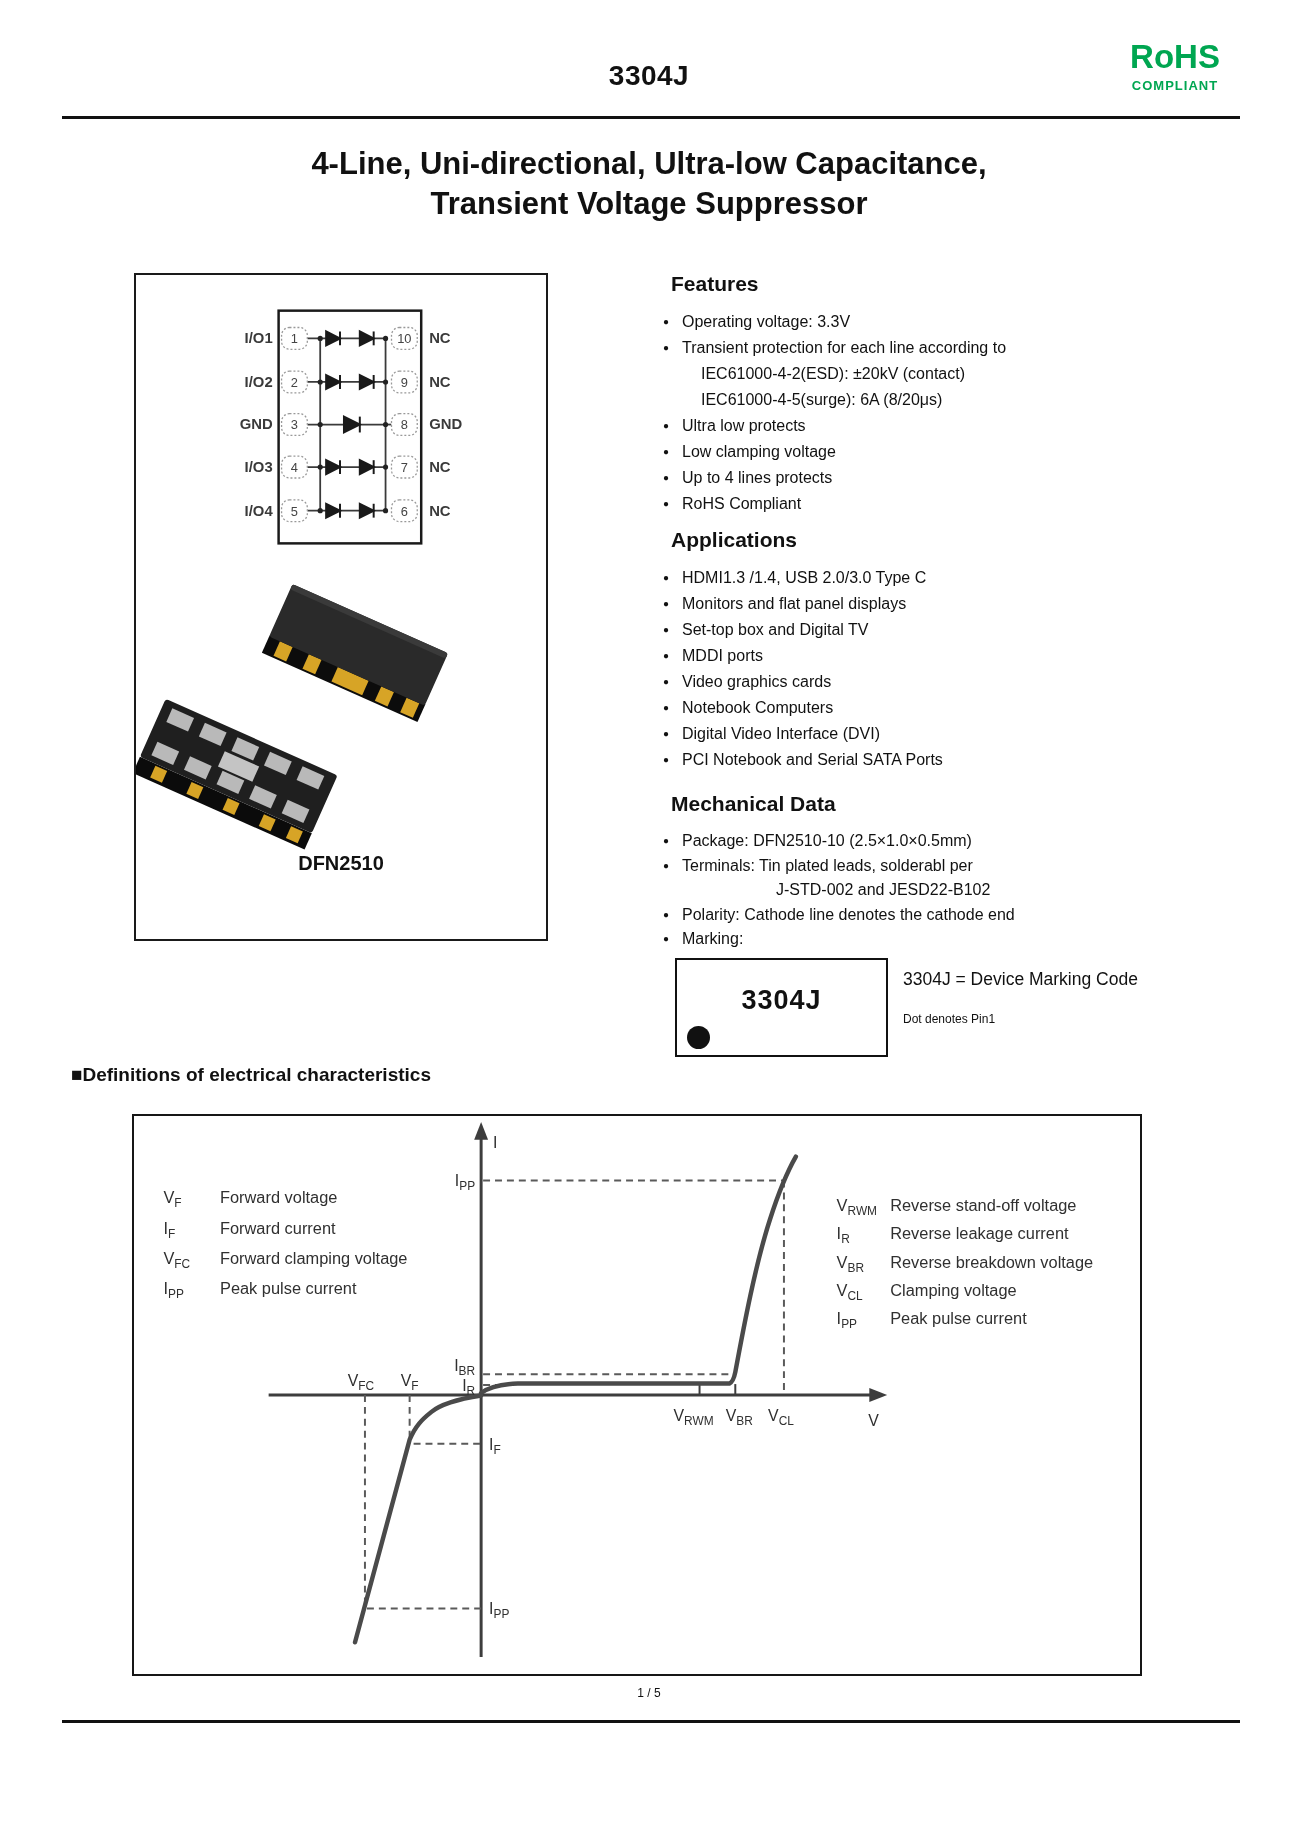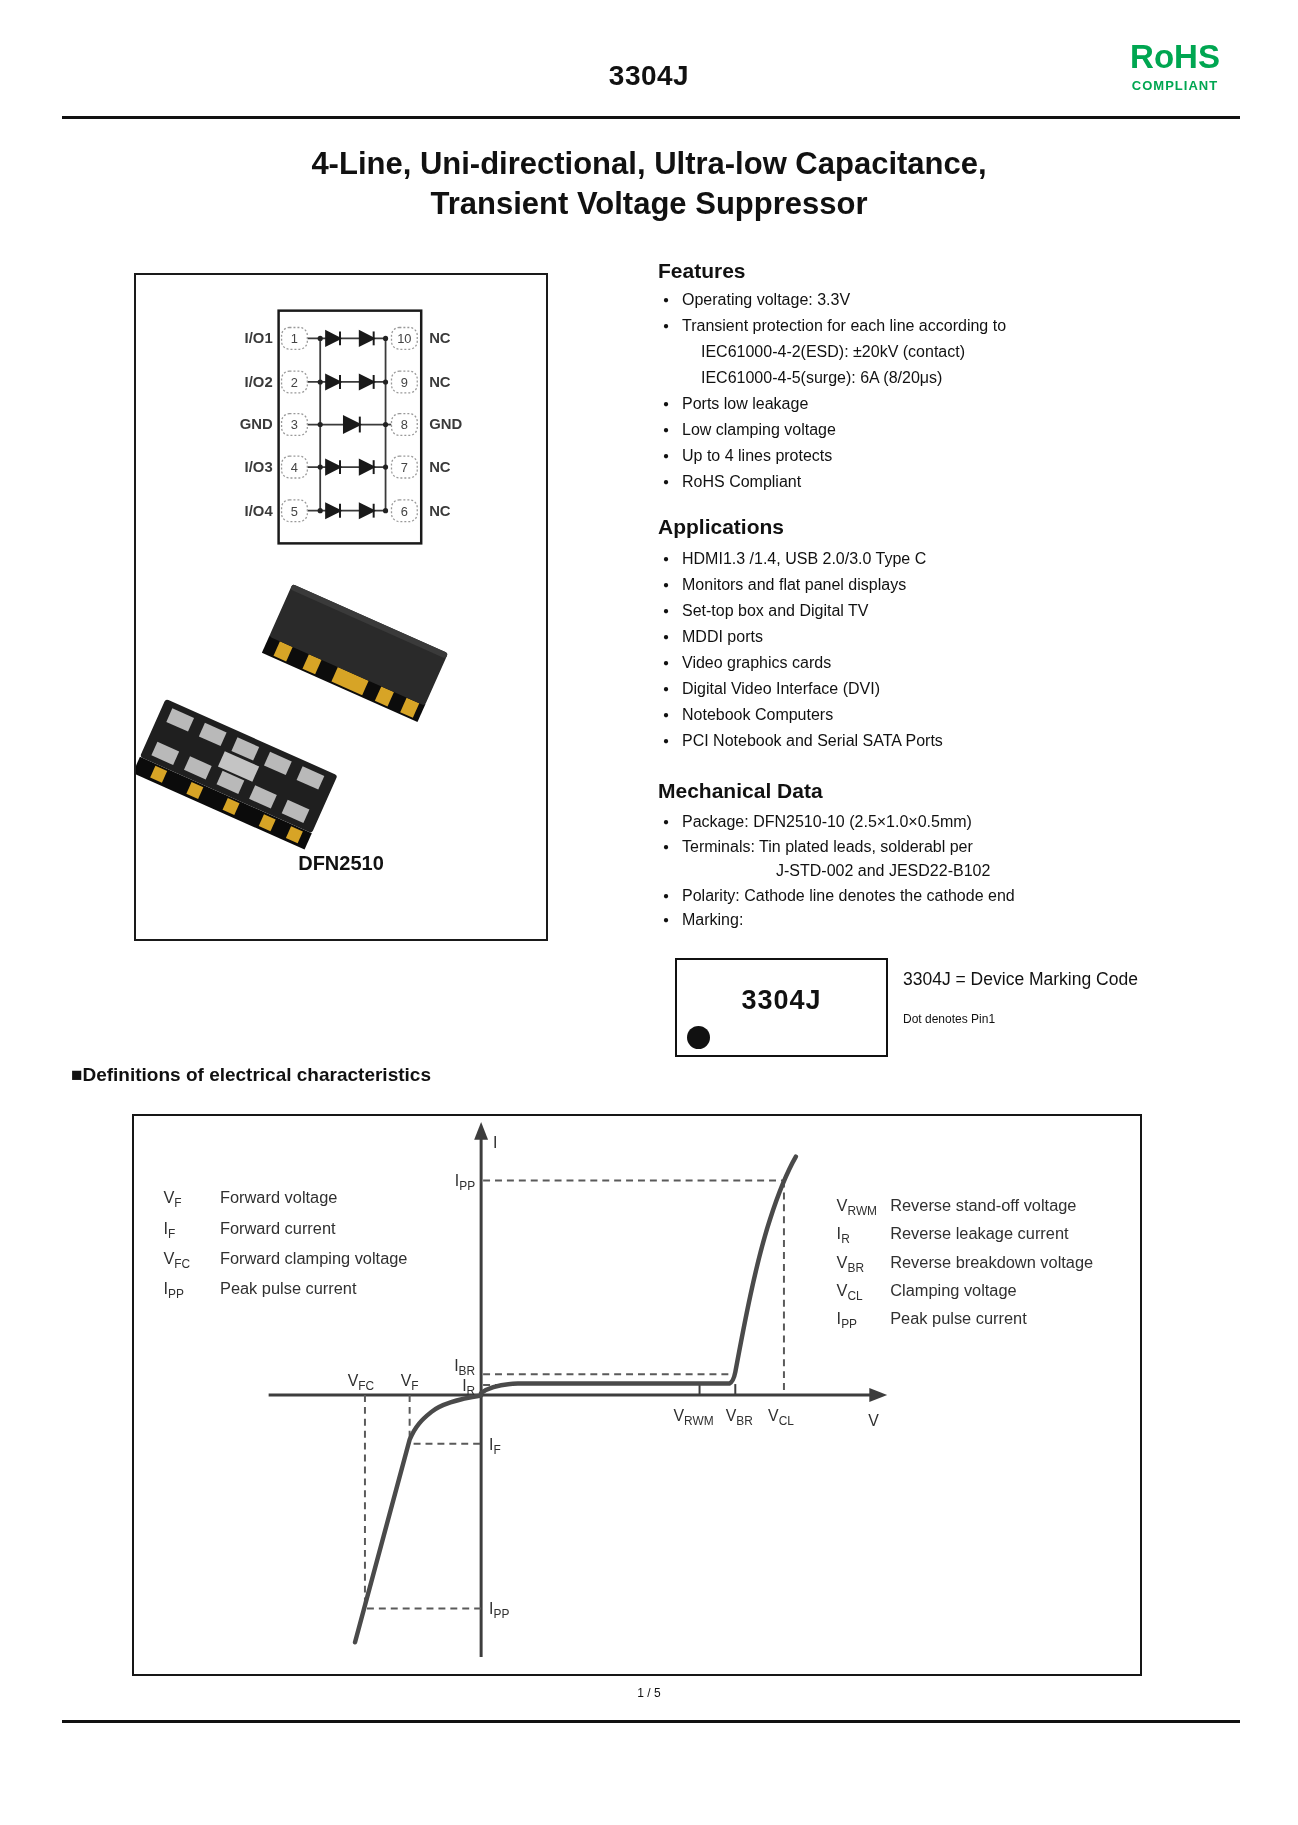--- a/index.html
+++ b/index.html
@@ -25,21 +25,21 @@
     font-size:31px; font-weight:bold; line-height:40px; }
 
   
   .fig-box { left:134px; top:273px; width:414px; height:668px;
     border:2px solid #1a1a1a; box-sizing:border-box; }
   .fig-caption { left:0; right:0; top:577px; text-align:center;
     font-size:20px; font-weight:bold; }
 
   
   .section { left:658px; width:470px; }
-  .section h3 { margin:0; font-size:21px; font-weight:bold; line-height:24px; }
+  .section h3 { margin:13px; font-size:21px; font-weight:bold; line-height:24px; }
   .section ul { list-style:none; margin:4px 0 0 0; padding:0; font-size:16px; }
   .section li { position:relative; padding-left:24px; line-height:26px; }
   .sec-mech ul li { line-height:24.5px; }
   .section li.b::before { content:"●"; position:absolute; left:5px; top:0;
     font-size:10px; line-height:inherit; }
   .section li.ind1 { padding-left:43px; }
   .section li.ind2 { padding-left:118px; }
   .sec-feat { top:259px; }
   .sec-app  { top:515px; }
   .sec-mech { top:779px; }
@@ -219,37 +219,37 @@
     <div class="abs fig-caption">DFN2510</div>
   </div>
 
   <div class="abs section sec-feat">
     <h3>Features</h3>
     <ul>
       <li class="b">Operating voltage: 3.3V</li>
       <li class="b">Transient protection for each line according to</li>
       <li class="ind1">IEC61000-4-2(ESD): ±20kV (contact)</li>
       <li class="ind1">IEC61000-4-5(surge): 6A (8/20μs)</li>
-      <li class="b">Ports low leakage</li>
+      <li class="b">Ultra low protects</li>
       <li class="b">Low clamping voltage</li>
       <li class="b">Up to 4 lines protects</li>
       <li class="b">RoHS Compliant</li>
     </ul>
   </div>
 
   <div class="abs section sec-app">
     <h3>Applications</h3>
     <ul style="margin-top:7px;">
       <li class="b">HDMI1.3 /1.4, USB 2.0/3.0 Type C</li>
       <li class="b">Monitors and flat panel displays</li>
       <li class="b">Set-top box and Digital TV</li>
       <li class="b">MDDI ports</li>
       <li class="b">Video graphics cards</li>
+      <li class="b">Notebook Computers</li>
       <li class="b">Digital Video Interface (DVI)</li>
-      <li class="b">Notebook Computers</li>
       <li class="b">PCI Notebook and Serial SATA Ports</li>
     </ul>
   </div>
 
   <div class="abs section sec-mech">
     <h3>Mechanical Data</h3>
     <ul style="margin-top:7px;">
       <li class="b">Package: DFN2510-10 (2.5×1.0×0.5mm)</li>
       <li class="b">Terminals: Tin plated leads, solderabl per</li>
       <li class="ind2">J-STD-002 and JESD22-B102</li>

